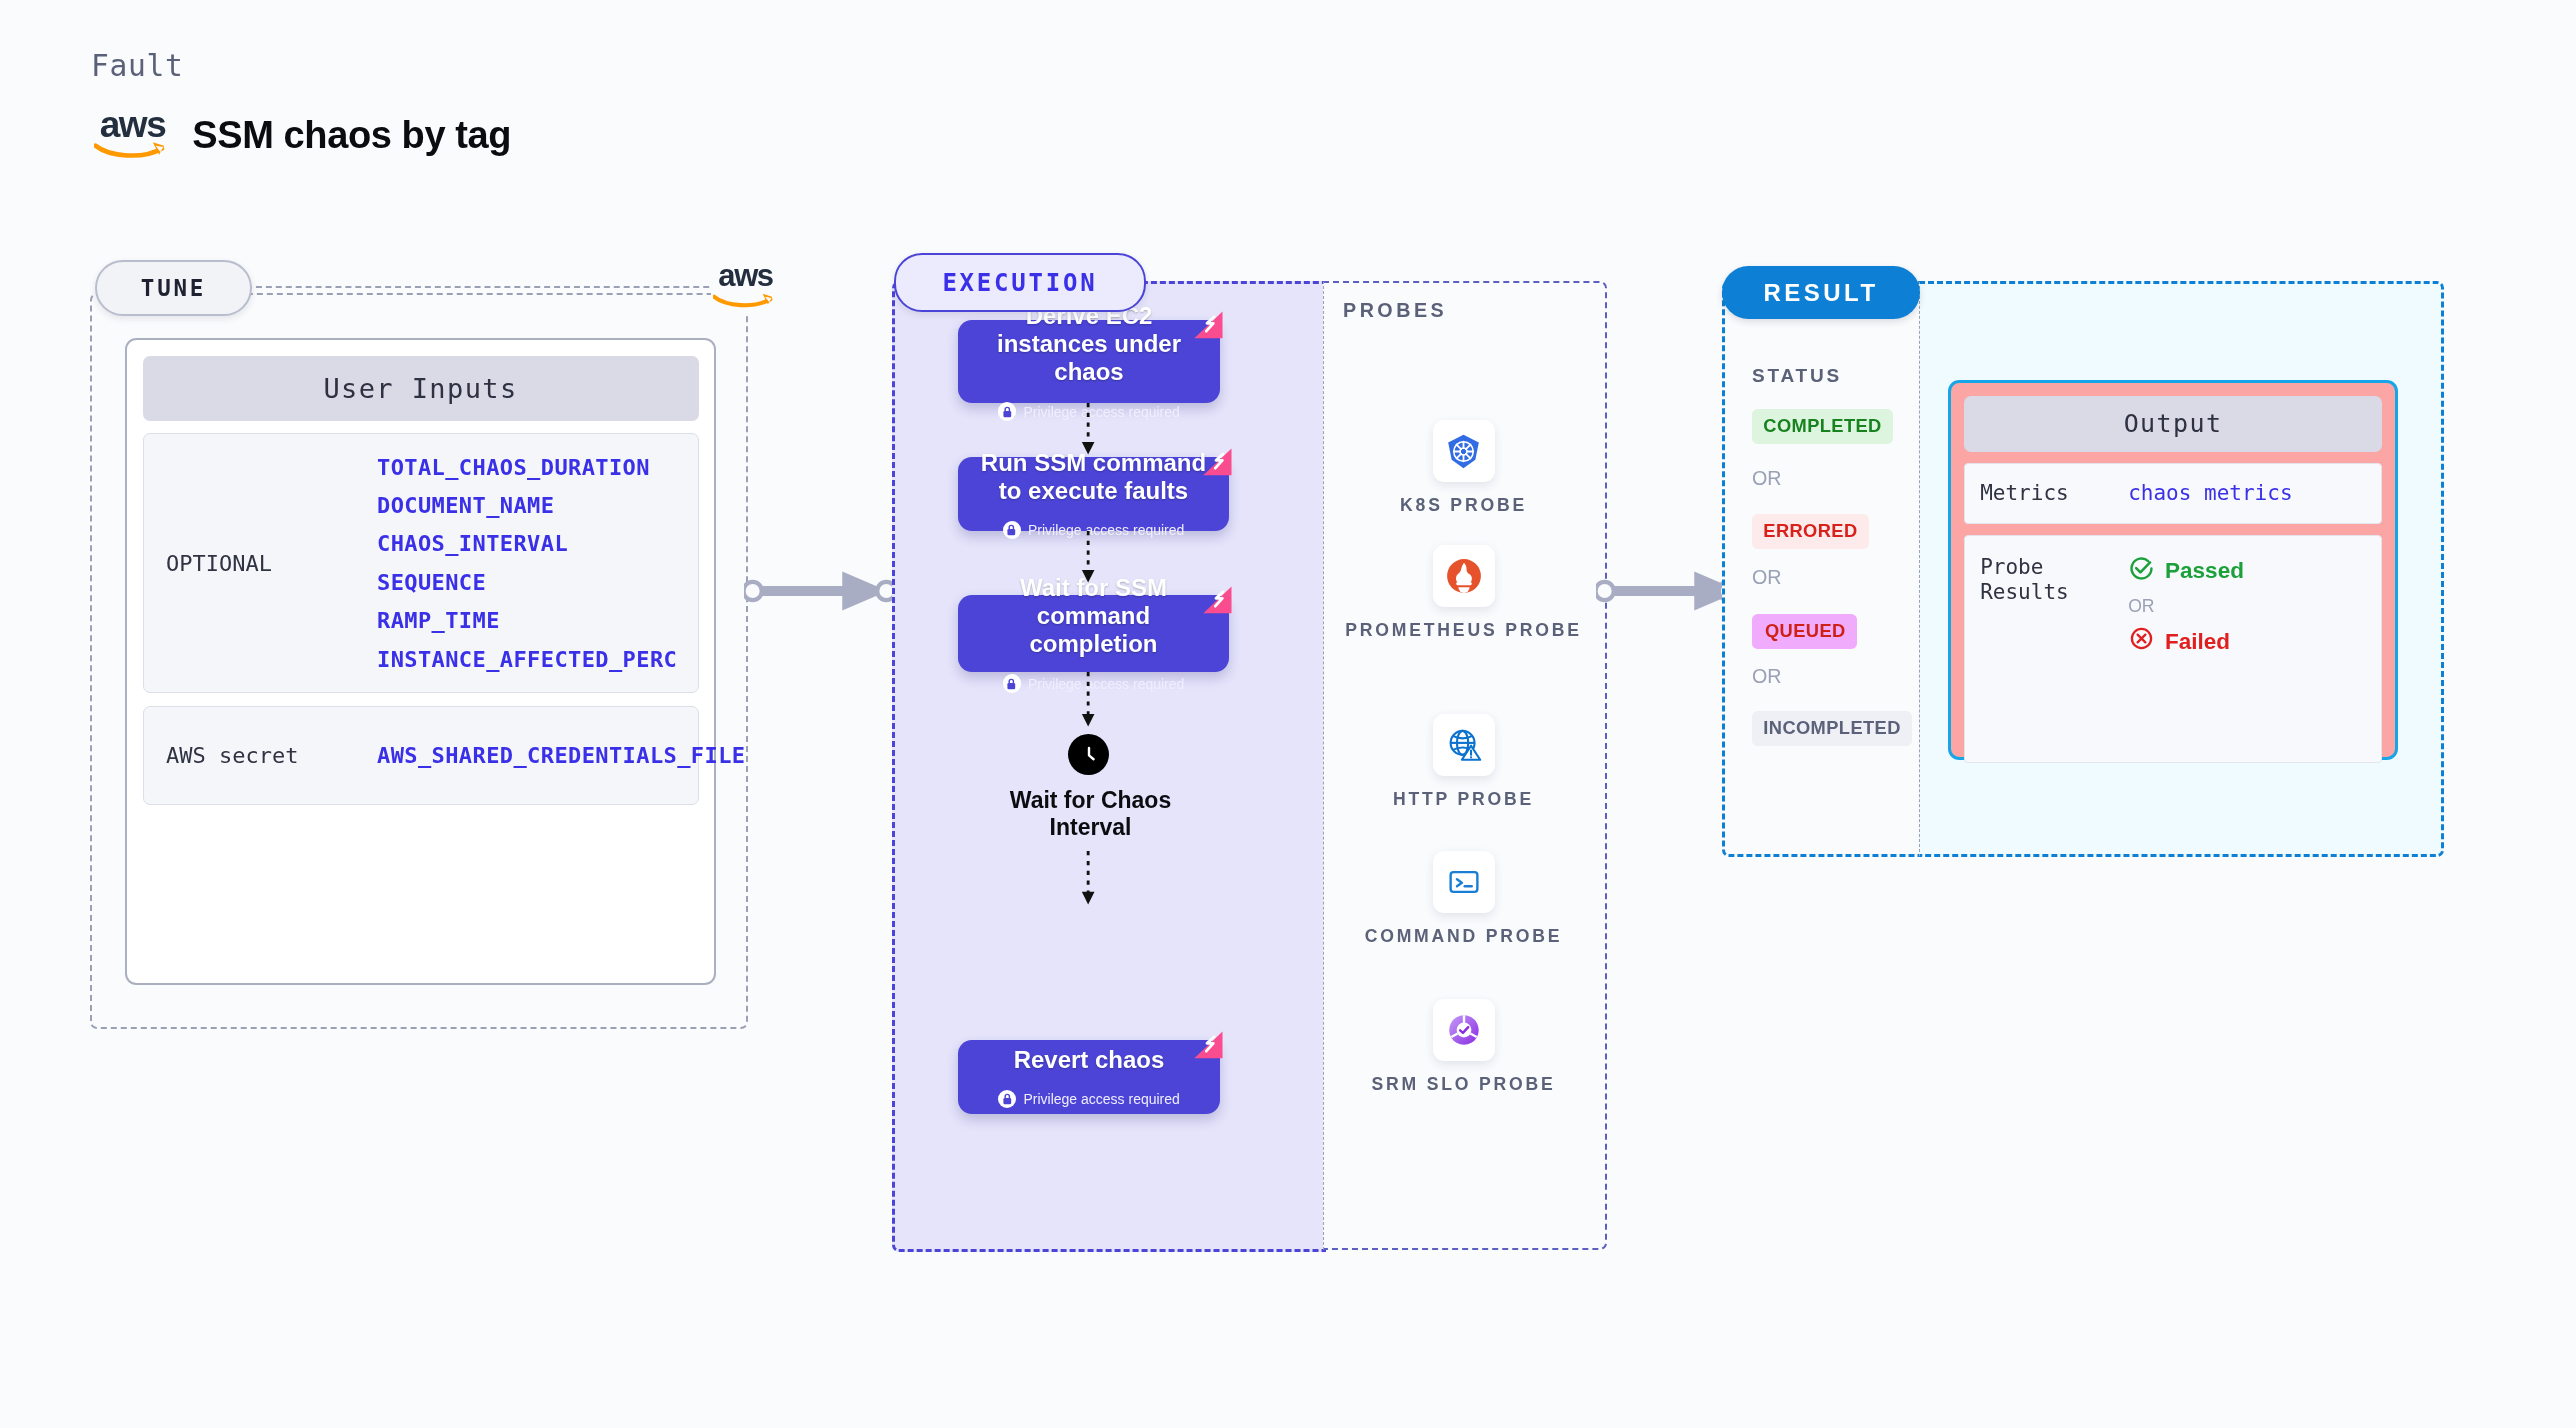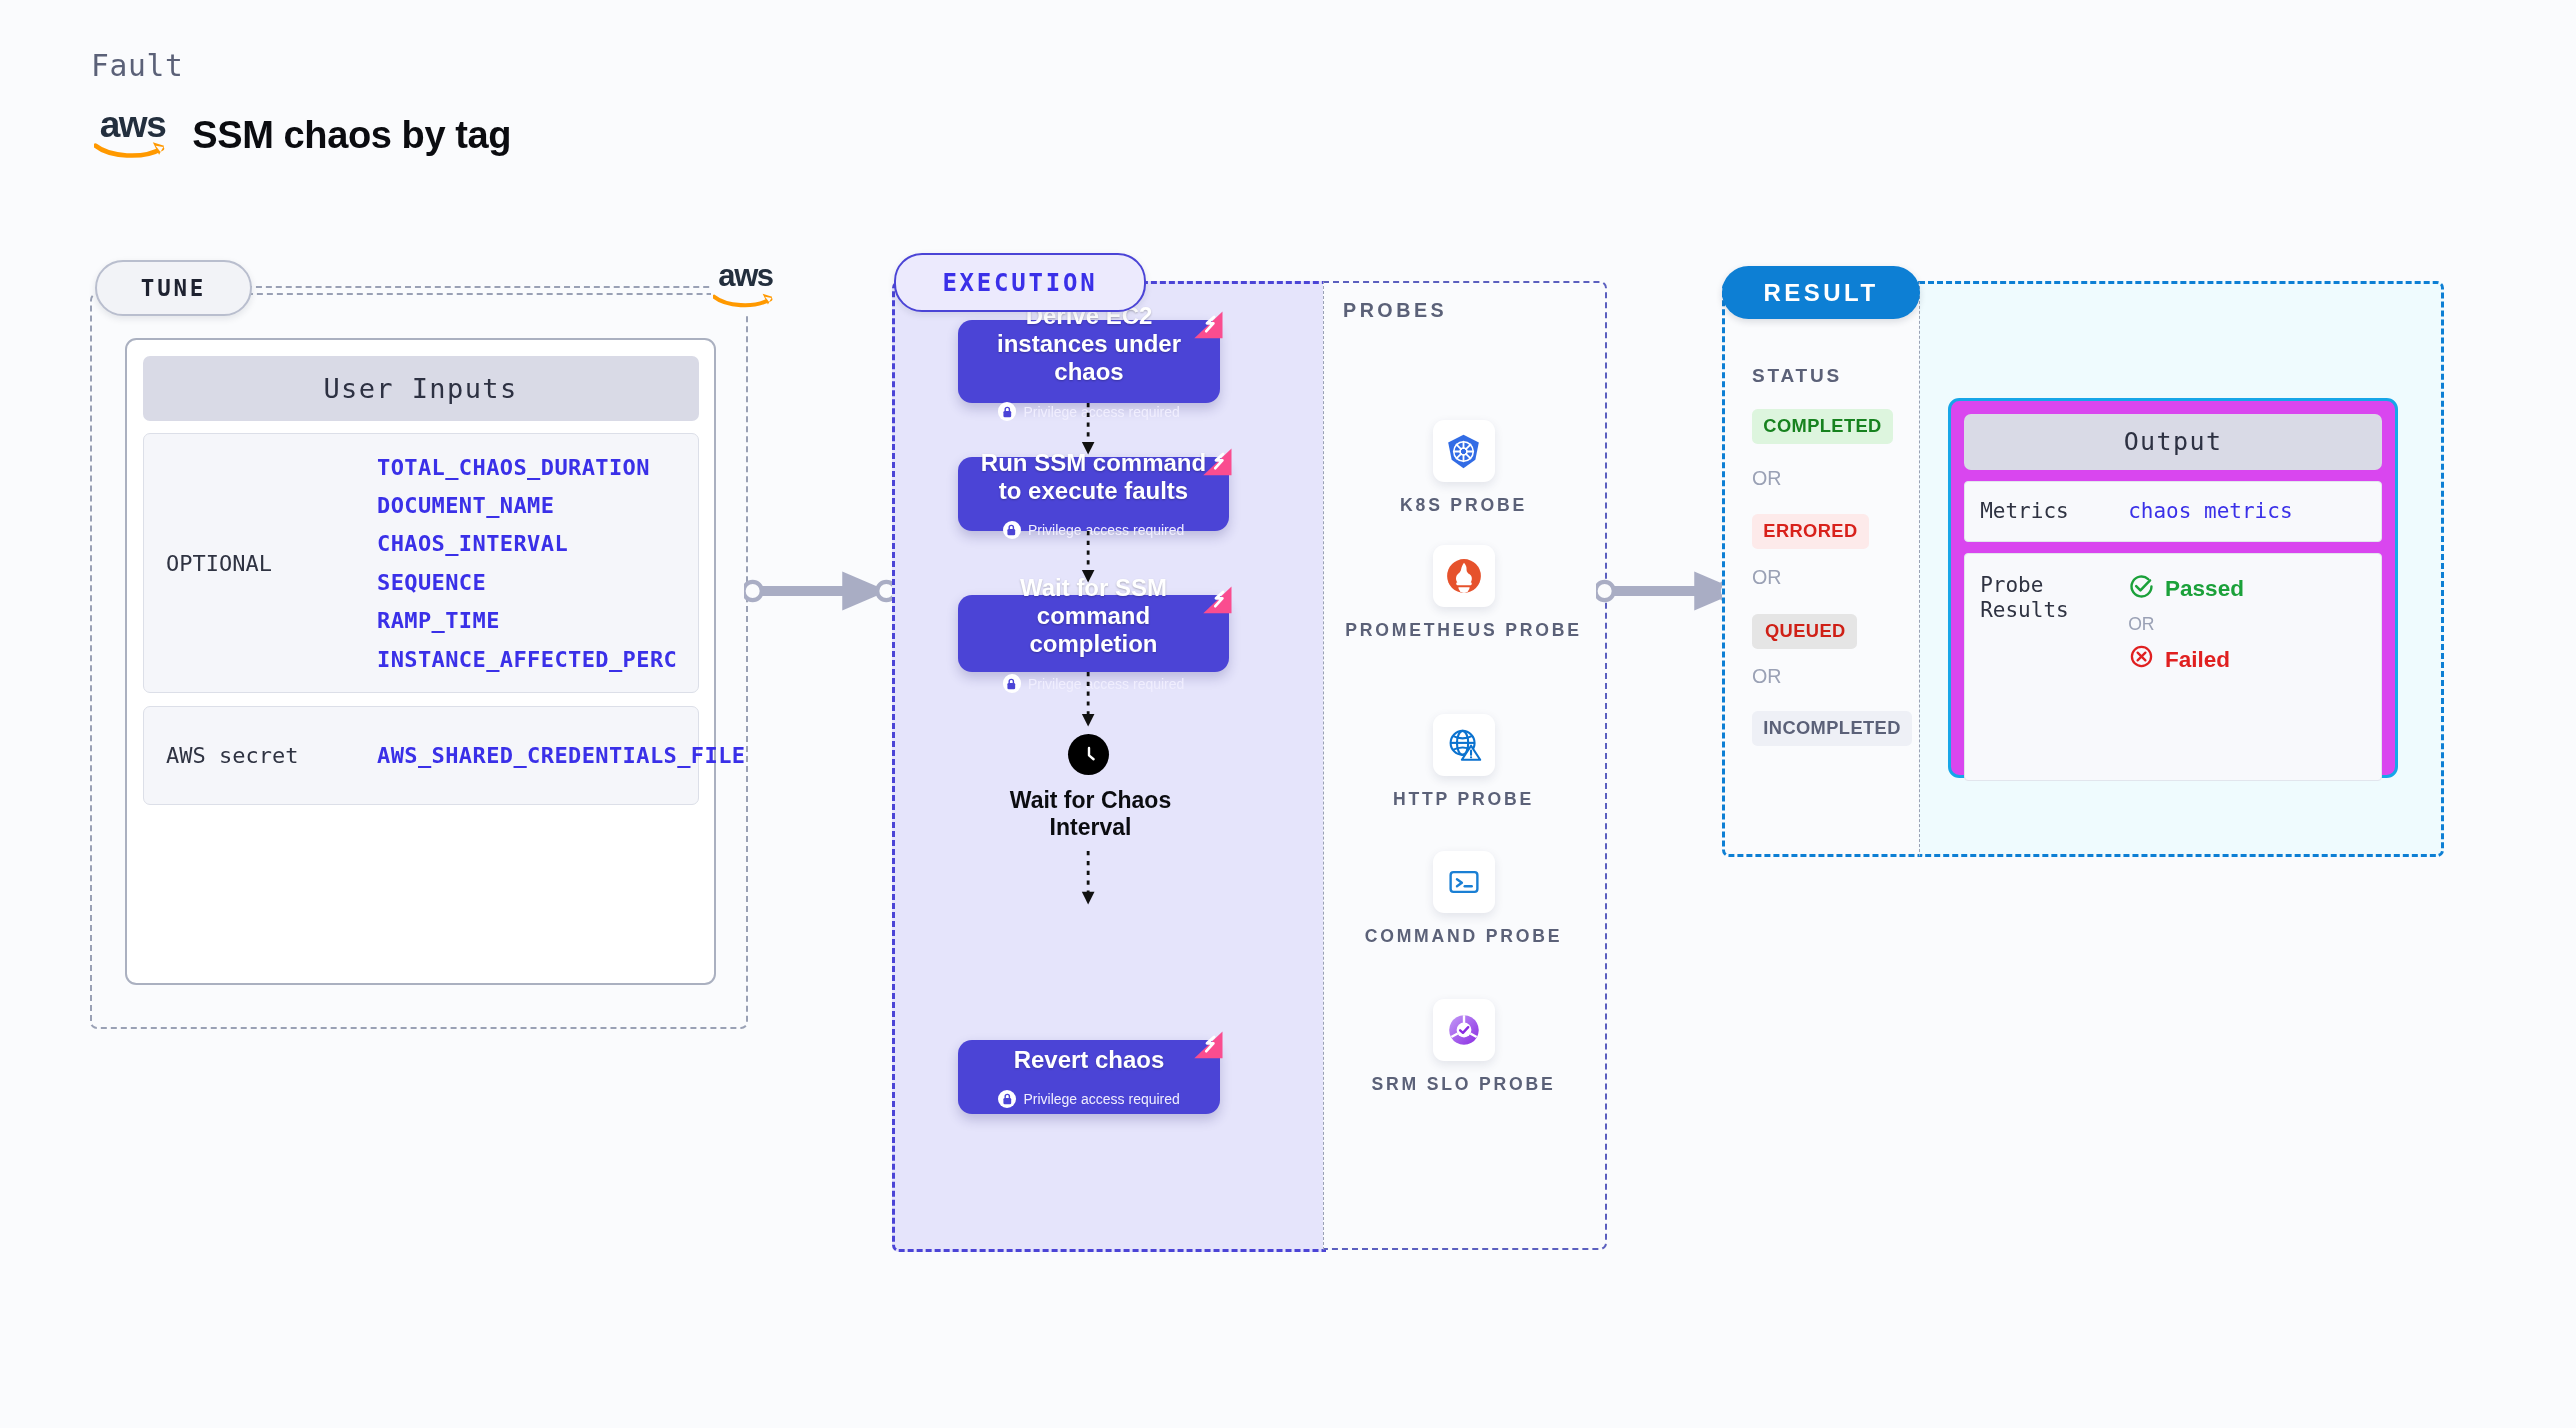--- a/index.html
+++ b/index.html
@@ -193,22 +193,22 @@
     font-size:18.3px;font-weight:700;font-family:"Liberation Sans",sans-serif;
     padding:6.3px 11.3px;letter-spacing:0.4px;
   }
   .or-text{
     position:absolute;left:1752px;font-size:19.7px;color:#9aa1b5;
     font-family:"Liberation Sans",sans-serif;
   }
 
   #output-card{
     left:1948px;top:380px;width:450px;height:380px;
-    background:#d946ef;border:3.5px solid #16a6e8;border-radius:11.3px;
-    box-sizing:border-box;padding:12.7px;margin-top:18px;
+    background:#fca5a5;border:3.5px solid #16a6e8;border-radius:11.3px;
+    box-sizing:border-box;padding:12.7px;
   }
   #output-card .section-title{height:56px;font-size:25px;}
   .out-row{
     margin-top:11.3px;background:#f8f9fc;border:1.4px solid #e2e5ed;border-radius:4px;
     display:flex;align-items:center;box-sizing:border-box;padding:2px 0;
   }
   .out-key{
     width:148px;flex:0 0 148px;padding-left:15.5px;
     font-family:"DejaVu Sans Mono","Liberation Mono",monospace;
     font-size:21px;color:#2f3342;line-height:25px;
@@ -508,21 +508,21 @@
 <div class="status-badge" style="top:409px;background:#ddf5de;color:#17821f;">
   <span>COMPLETED</span>
 </div>
 <div class="or-text" style="top:467px;"><span>OR</span></div>
 
 <div class="status-badge" style="top:514px;background:#fdeaea;color:#d8211b;">
   <span>ERRORED</span>
 </div>
 <div class="or-text" style="top:566px;"><span>OR</span></div>
 
-<div class="status-badge" style="top:614px;background:#e5e5e5;color:#cf2016;padding-left:13px;">
+<div class="status-badge" style="top:614px;background:#f0abfc;color:#cf2016;padding-left:13px;">
   <span>QUEUED</span>
 </div>
 <div class="or-text" style="top:665px;"><span>OR</span></div>
 
 <div class="status-badge" style="top:711px;background:#eef0f6;color:#5b6178;">
   <span>INCOMPLETED</span>
 </div>
 
 <div class="abs" id="output-card">
   <div class="section-title">Output</div>

